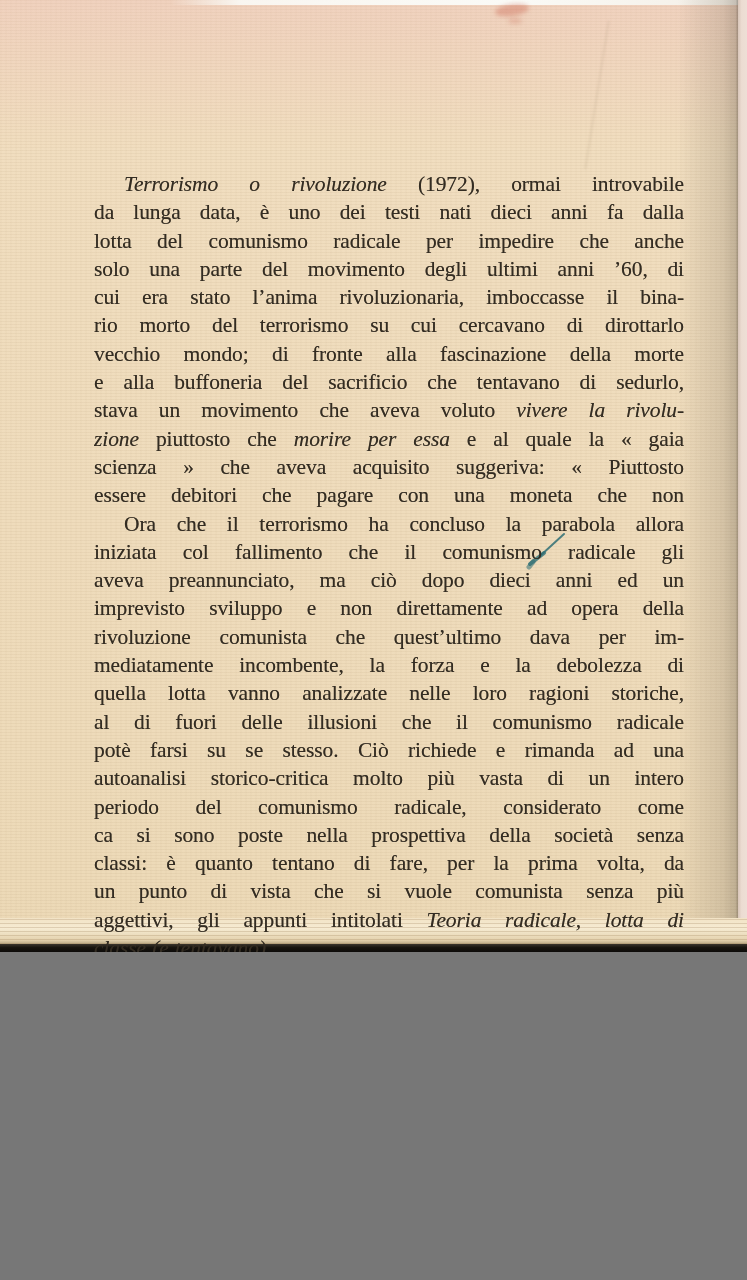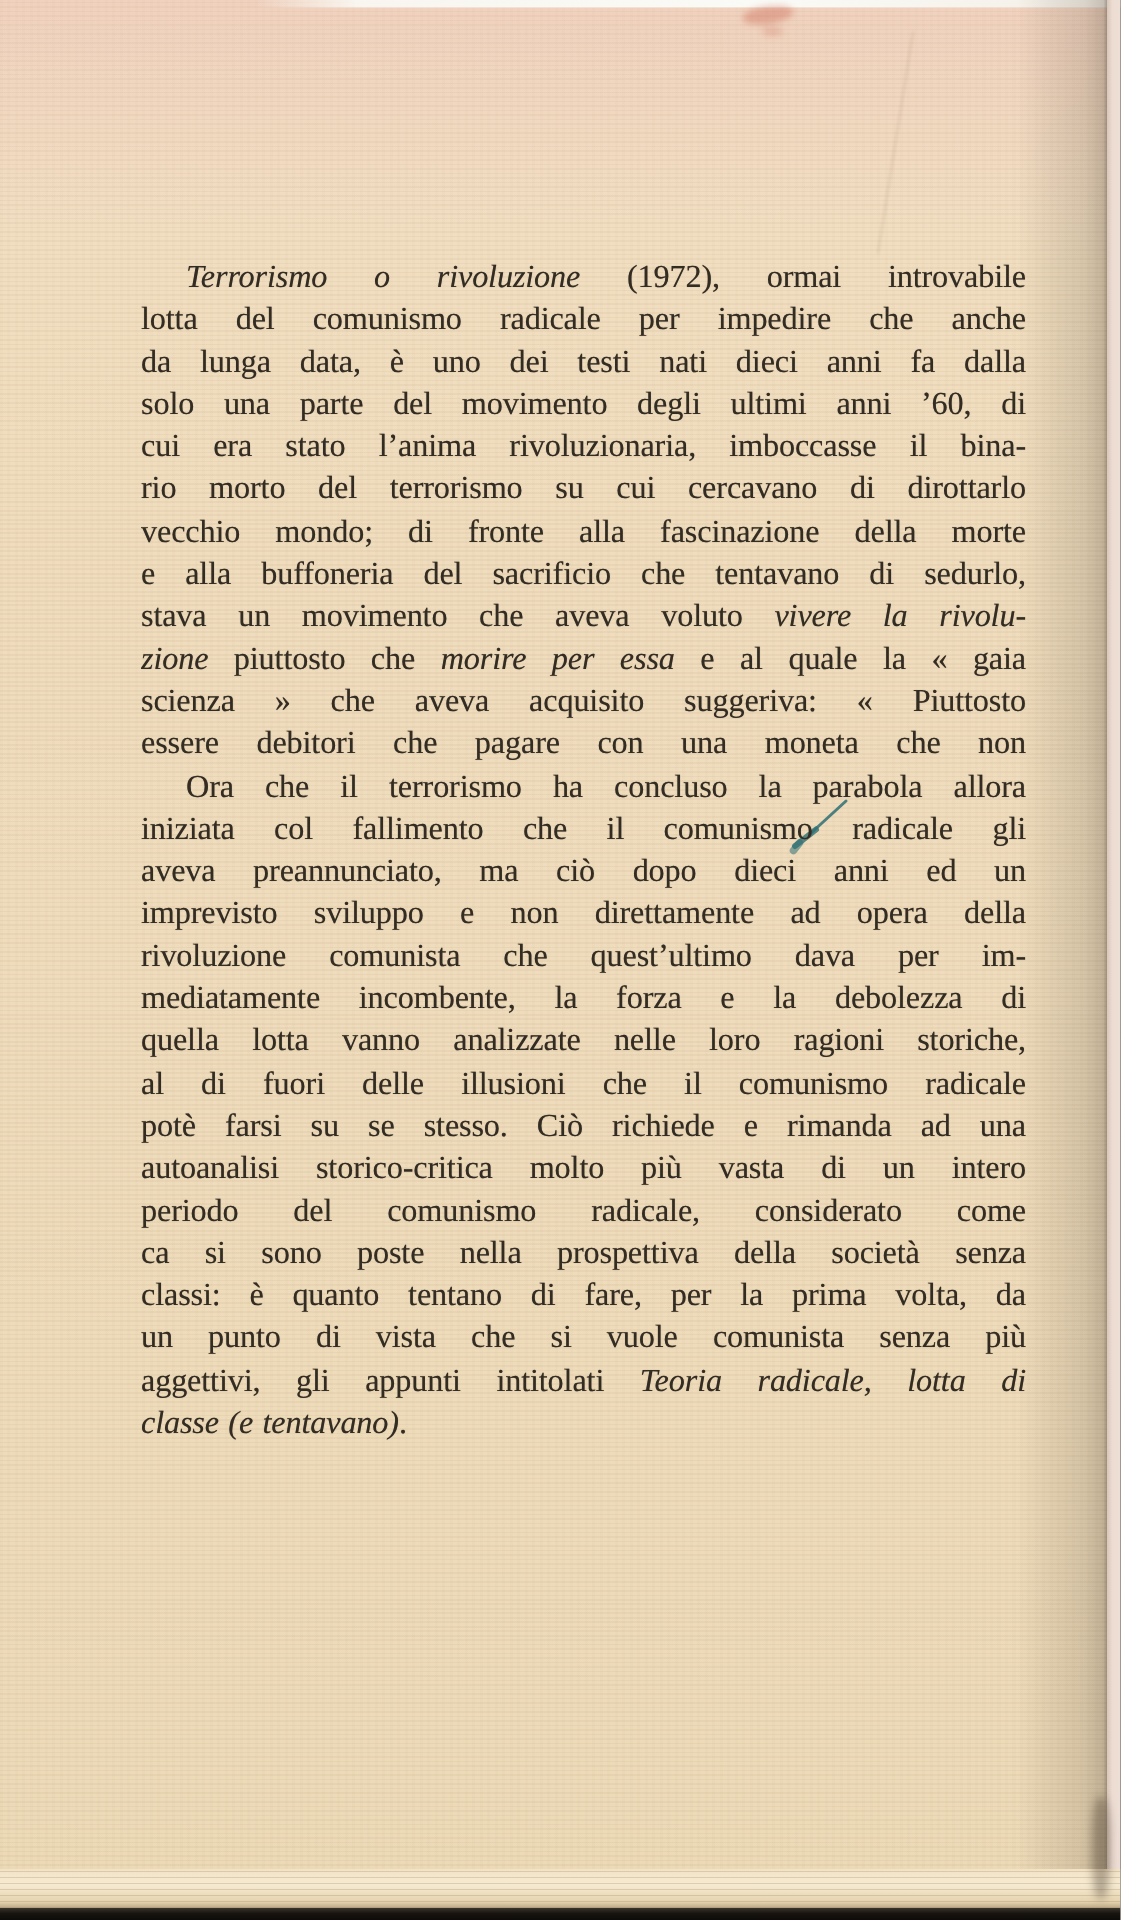--- a/index.html
+++ b/index.html
@@ -1,18 +1,18 @@
 <!DOCTYPE html>
 <html><head>
 <meta charset="utf-8">
 <style>
   html,body{margin:0;padding:0;background:#777;}
   .scan{
     position:relative;
-    width:747px;height:1280px;
+    width:747px;height:952px;
     margin:0 auto;
     overflow:hidden;
     font-family:"Liberation Serif", serif;
     background:
       repeating-linear-gradient(0deg, rgba(146,116,76,0.07) 0 1px, rgba(0,0,0,0) 1px 3px),
       repeating-linear-gradient(90deg, rgba(160,130,90,0.03) 0 2px, rgba(0,0,0,0) 2px 5px),
       linear-gradient(180deg,#f3dfcd 0%,#f2dec6 6%,#f1dec0 14%,#f0ddbe 30%,#efdcbc 55%,#eedbba 78%,#eddab8 92%,#ecd9b6 100%);
   }
   
   .edge-top{
@@ -96,22 +96,22 @@
 
   <svg class="pen-mark" viewBox="0 0 50 46">
     <path d="M8 40 L22 29" stroke="var(--pen_mark,#2f6f74)" stroke-width="4" stroke-linecap="round" opacity="0.8" fill="none"></path>
     <path d="M18 32 L42 10" stroke="var(--pen_mark,#2f6f74)" stroke-width="2" stroke-linecap="round" opacity="0.85" fill="none"></path>
     <path d="M7 43 L11 38" stroke="var(--pen_mark,#2f6f74)" stroke-width="5" stroke-linecap="round" opacity="0.55" fill="none"></path>
   </svg>
 
   <div class="text-block">
       <div>
         <div class="line indent"><span class="it">Terrorismo o rivoluzione</span><span> (1972), ormai introvabile</span></div>
+        <div class="line"><span>da lunga data, è uno dei testi nati dieci anni fa dalla</span></div>
         <div class="line"><span>lotta del comunismo radicale per impedire che anche</span></div>
-        <div class="line"><span>da lunga data, è uno dei testi nati dieci anni fa dalla</span></div>
         <div class="line"><span>solo una parte del movimento degli ultimi anni ’60, di</span></div>
         <div class="line"><span>cui era stato l’anima rivoluzionaria, imboccasse il bina-</span></div>
         <div class="line"><span>rio morto del terrorismo su cui cercavano di dirottarlo</span></div>
         <div class="line"><span>vecchio mondo; di fronte alla fascinazione della morte</span></div>
         <div class="line"><span>e alla buffoneria del sacrificio che tentavano di sedurlo,</span></div>
         <div class="line"><span>stava un movimento che aveva voluto </span><span class="it">vivere la rivolu-</span></div>
         <div class="line"><span class="it">zione</span><span> piuttosto che </span><span class="it">morire per essa</span><span> e al quale la « gaia</span></div>
         <div class="line"><span>scienza » che aveva acquisito suggeriva: « Piuttosto</span></div>
         <div class="line"><span>essere debitori che pagare con una moneta che non</span></div>
       </div>

